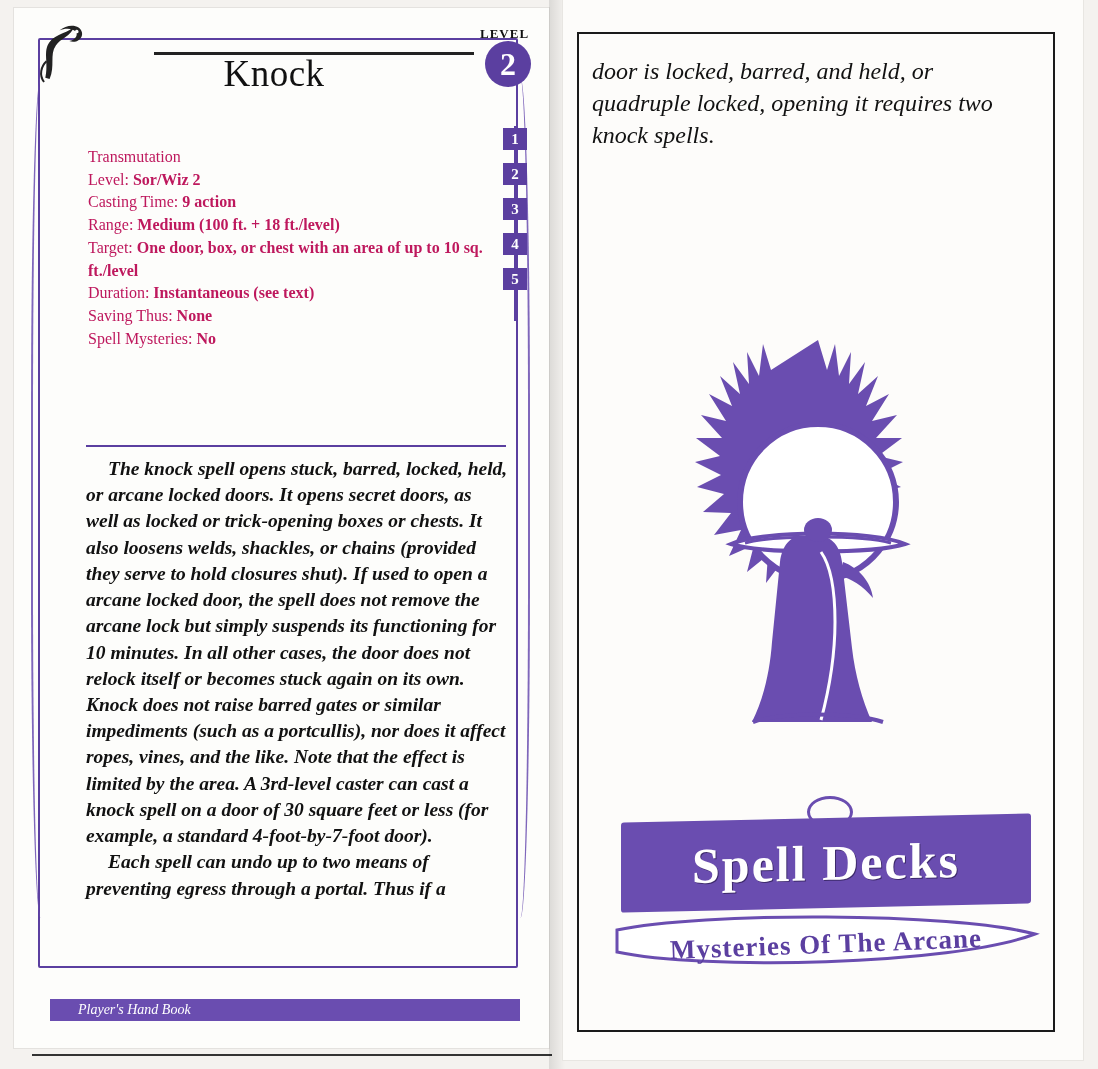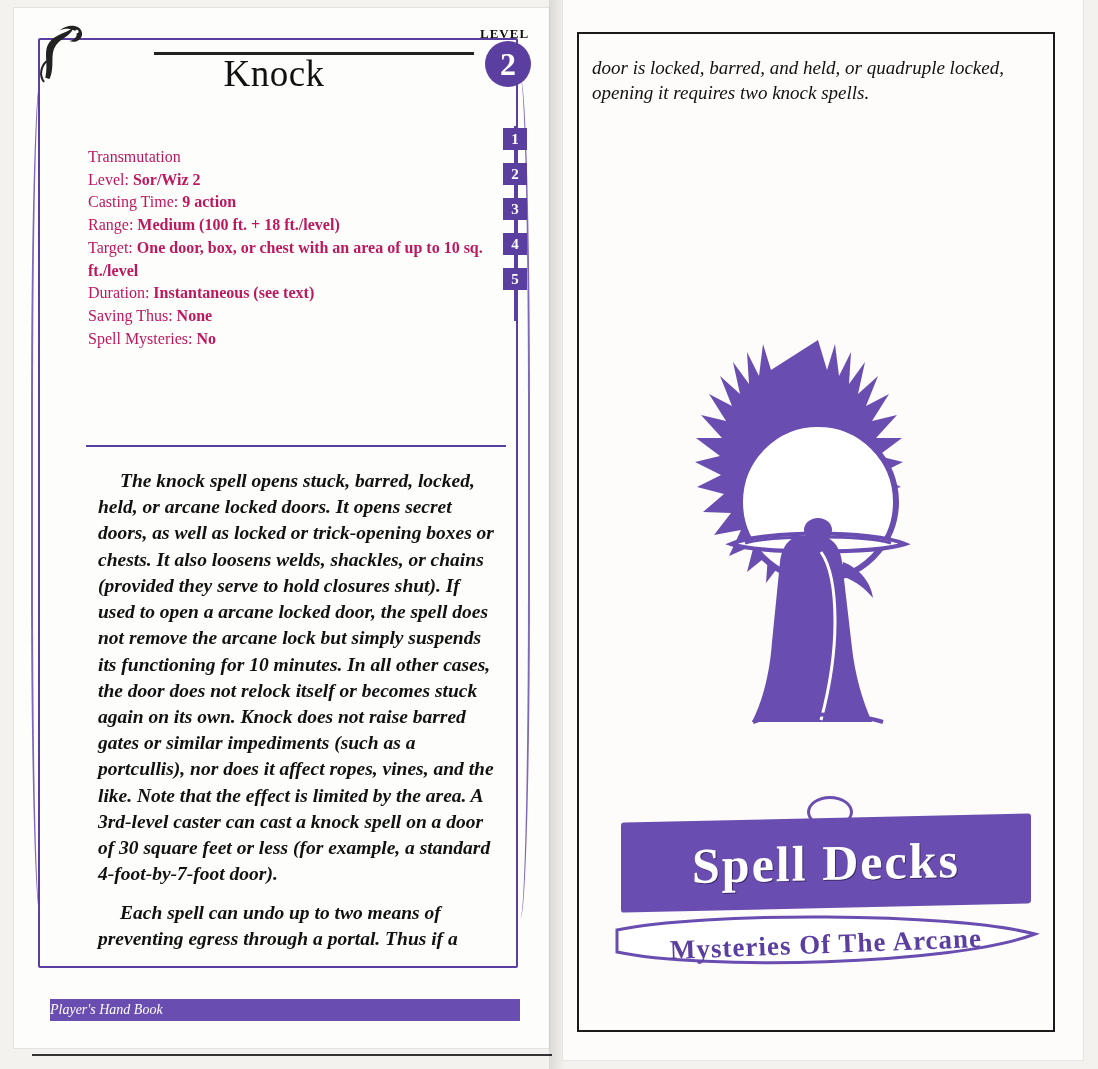--- a/index.html
+++ b/index.html
@@ -175,35 +175,35 @@
     left: 72px;
     top: 448px;
     width: 422px;
     font-size: 19.5px;
     line-height: 1.345;
     font-style: italic;
     font-weight: bold;
     color: #111;
     font-family: "Liberation Serif", serif;
   }
-  .body-text p { margin: 12px; text-indent: 22px; }
+  .body-text p { margin: 0; text-indent: 22px; }
 
   .footer-bar {
     position: absolute;
     left: 36px;
     top: 991px;
     width: 470px;
     height: 22px;
     background: #6a4db0;
   }
   .footer-bar span {
     color: #ffffff;
     font-size: 14px;
     font-style: italic;
-    padding-left: 0;
+    padding-left: 28px;
     line-height: 22px;
     display: inline-block;
     font-family: "Liberation Serif", serif;
   }
   .footer-rule {
     position: absolute;
     left: 18px;
     top: 1046px;
     width: 520px;
     height: 2px;
@@ -227,21 +227,21 @@
     width: 478px;
     height: 1000px;
     border: 2px solid #1a1a1a;
     box-sizing: border-box;
   }
   .back-text {
     position: absolute;
     left: 29px;
     top: 55px;
     width: 435px;
-    font-size: 19px;
+    font-size: 24px;
     line-height: 1.34;
     font-style: italic;
     color: #111;
     font-family: "Liberation Serif", serif;
   }
 
   .art {
     position: absolute;
     left: 130px;
     top: 330px;

